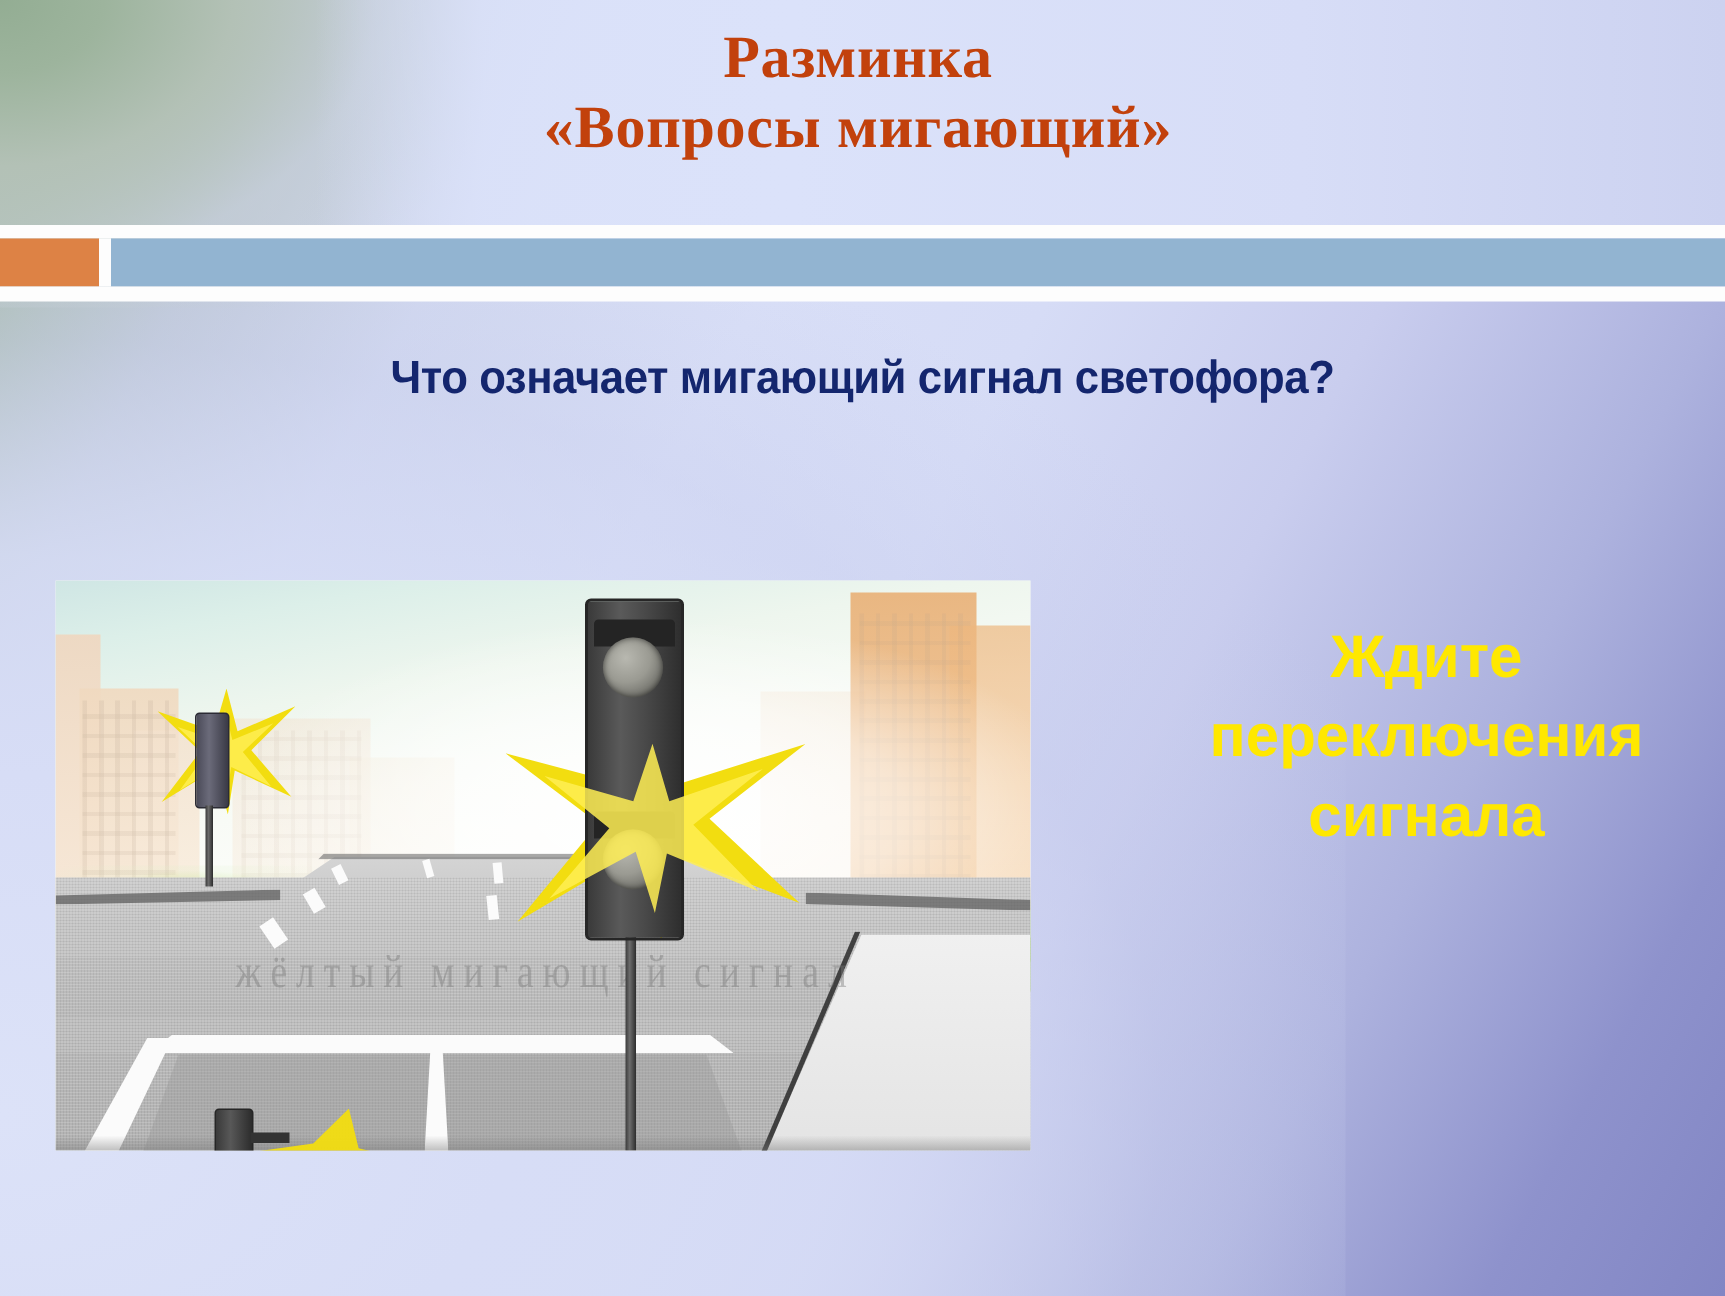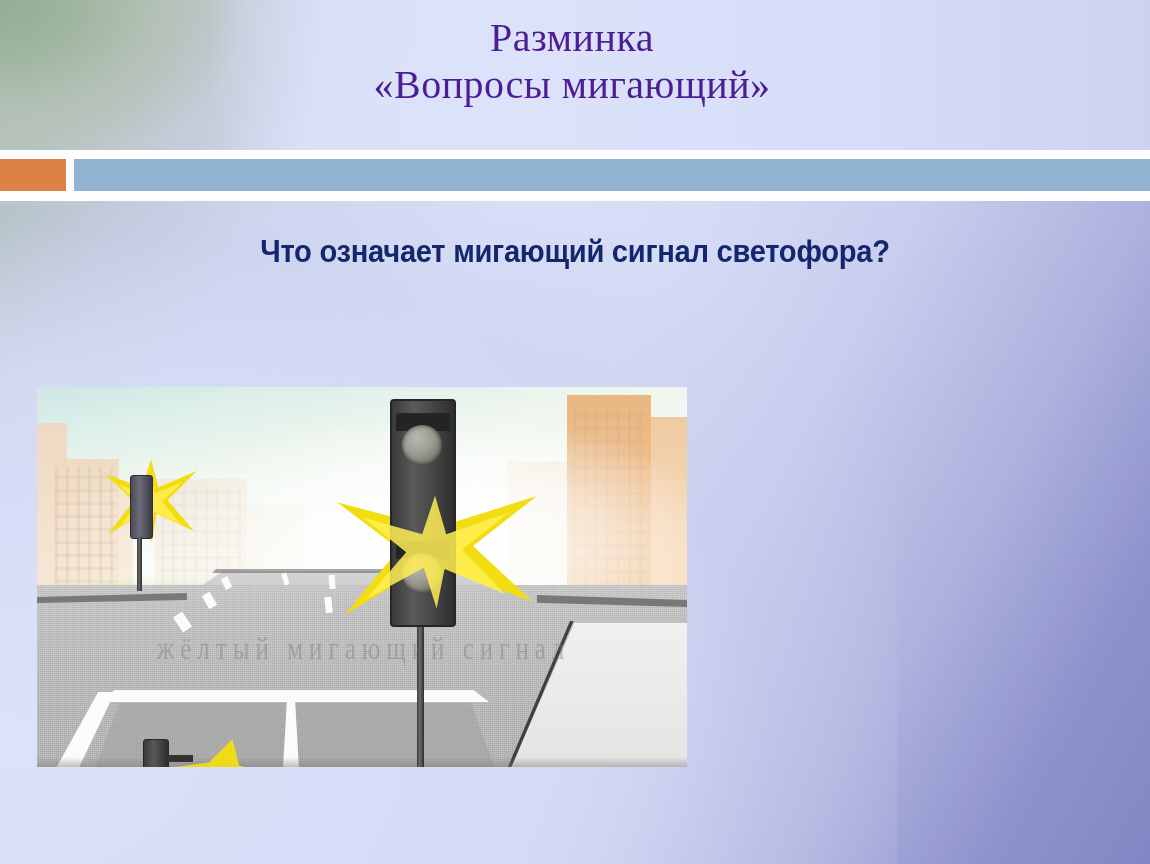--- a/index.html
+++ b/index.html
@@ -131,22 +131,22 @@
 
   
   .title-block {
     position: absolute;
     left: 0;
     top: 16px;
     width: 1144px;
     text-align: center;
     line-height: 1.08;
     font-family: "Liberation Serif", "DejaVu Serif", serif;
-    font-weight: normal;
-    color: #4c1d95;
+    font-weight: bold;
+    color: #c2410c;
     letter-spacing: 0.5px;
   }
   .title-line1 { font-size: 40px; display: block; }
   .title-line2 { font-size: 40px; display: block; margin-top: 4px; }
 
   
   .question {
     position: absolute;
     left: 0;
     top: 234px;
@@ -479,20 +479,25 @@
   <div class="deco-white-top"></div>
   <div class="deco-bar">
     <div class="deco-orange"></div>
     <div class="deco-gap"></div>
     <div class="deco-blue"></div>
   </div>
   <div class="deco-white-bottom"></div>
 
   <div class="question">Что означает мигающий сигнал светофора?</div>
 
+  <div class="answer">
+    <div>Ждите</div>
+    <div>переключения</div>
+    <div>сигнала</div>
+  </div>
 
   <div class="photo">
 
     <div class="ph-layer ph-sky"></div>
 
     <div class="ph-layer bld bld-l1"></div>
     <div class="ph-layer bld bld-l2"></div>
     <div class="ph-layer bld bld-l3"></div>
     <div class="ph-layer bld bld-m1"></div>
     <div class="ph-layer bld bld-m2"></div>

